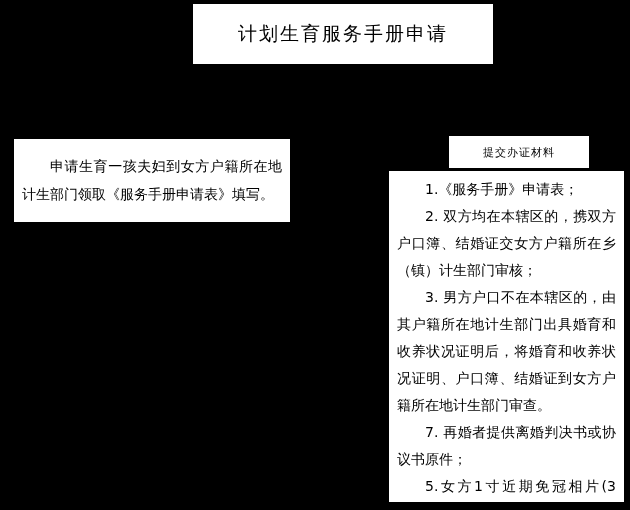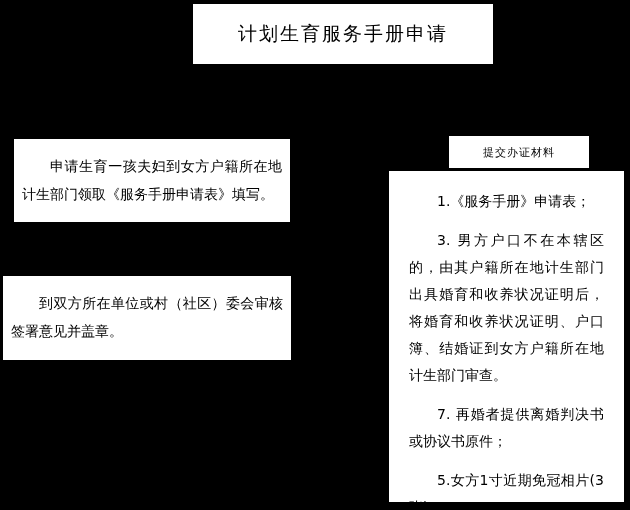--- a/index.html
+++ b/index.html
@@ -61,46 +61,44 @@
     left: 388px;
     top: 170px;
     width: 237px;
     height: 333px;
     padding: 5px 8px 0 8px;
     font-size: 14px;
     line-height: 27px;
     text-align: justify;
   }
   .mat-box p {
-    margin: 12px;
+    margin: 0;
     text-indent: 2em;
   }
 </style>
 </head>
 <body>
 
 <div class="canvas">
 
   <div class="box title-box">
     <span>计划生育服务手册申请</span>
   </div>
 
   <div class="box step step1">
     <p>申请生育一孩夫妇到女方户籍所在地计生部门领取《服务手册申请表》填写。</p>
   </div>
 
-  <div class="box step step2">
-    <p>到双方所在单位或村（社区）委会审核签署意见并盖章。</p>
-  </div>
 
 
   <div class="box mat-header">
     <span>提交办证材料</span>
   </div>
 
   <div class="box mat-box">
     <p>1.《服务手册》申请表；</p>
+    <p>2. 双方均在本辖区的，携双方户口簿、结婚证交女方户籍所在乡（镇）计生部门审核；</p>
     <p>3. 男方户口不在本辖区的，由其户籍所在地计生部门出具婚育和收养状况证明后，将婚育和收养状况证明、户口簿、结婚证到女方户籍所在地计生部门审查。</p>
     <p>7. 再婚者提供离婚判决书或协议书原件；</p>
     <p>5.女方1寸近期免冠相片(3张)。</p>
   </div>
 
 </div>
 
 </body></html>

